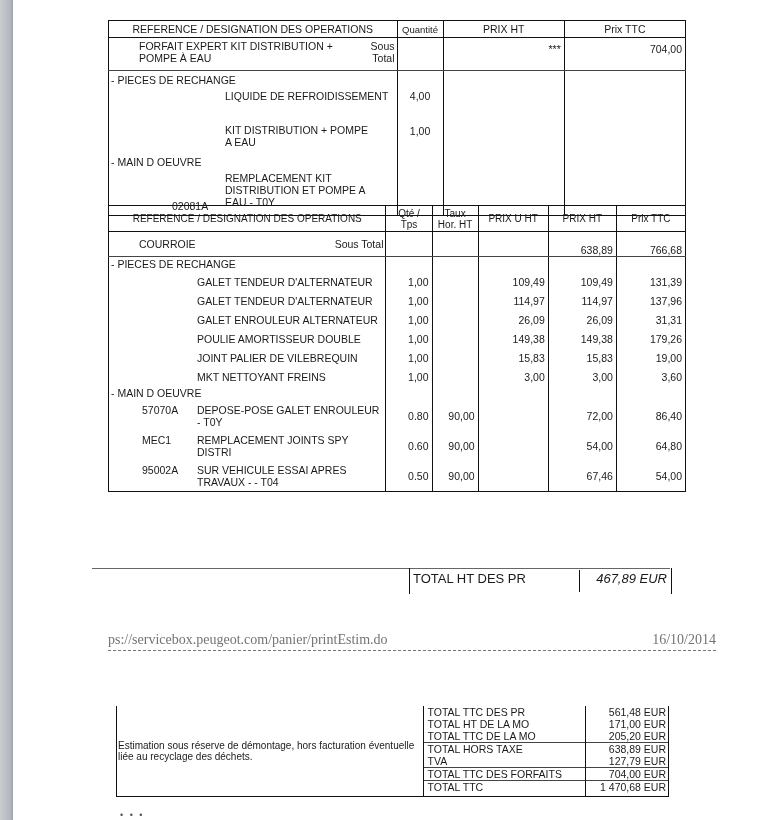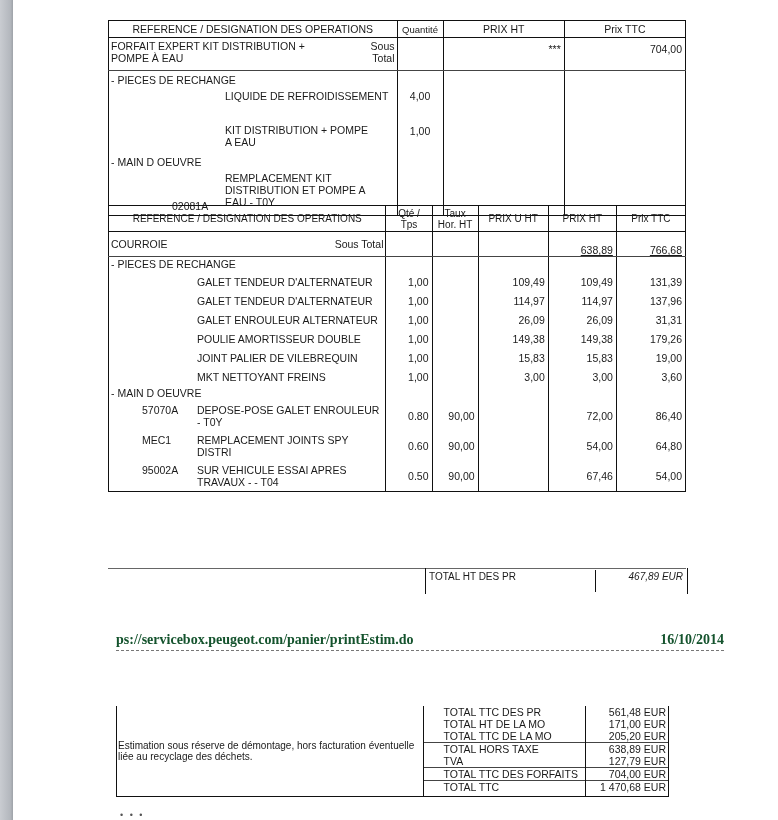--- a/index.html
+++ b/index.html
@@ -23,74 +23,74 @@
   #t1 .col-pht  { width: 121px; }
   #t1 .col-pttc { width: 121px; }
   #t1 th {
     border: 1.6px solid #111; height: 16px; font-size: 10.5px;
     vertical-align: middle; text-align: center;
   }
   #t1 th.h-qty { font-size: 9.5px; }
   #t1 td.c { border-left: 1.6px solid #111; border-right: 1.6px solid #111; }
   #t1 tr.last td { border-bottom: 1.6px solid #111; }
   #t1 tr.sub td { border-bottom: 1.4px solid #444; height: 32px; }
-  .sub-desc { display: flex; justify-content: space-between; padding: 2px 2px 0 2px; line-height: 12px; }
+  .sub-desc { display: flex; justify-content: space-between; padding: 2px 2px 0 2px; line-height: 12px; margin-left: 28px; }
   .sub-label { text-align: right; }
   .num { text-align: right; padding: 3px 3px 0 0; }
   .section { padding: 3px 0 0 2px; height: 13px; line-height: 13px; }
   .item { display: flex; line-height: 12px; padding-top: 3px; }
   .item .ref { width: 90px; text-align: left; padding-left: 60px; box-sizing: border-box; }
   #t1 .item .ref { width: 116px; padding-left: 63px; margin-top: 28px; }
   .item .des { flex: 1; }
   #t1 .qty { text-align: center; padding-top: 6px; }
 
   
   #t2 { left: 108px; top: 205px; width: 578px; font-size: 10.5px; }
   #t2 .w1 { width: 277px; } #t2 .w2 { width: 46px; } #t2 .w3 { width: 46px; }
   #t2 .w4 { width: 70px; } #t2 .w5 { width: 68px; } #t2 .w6 { width: 69px; }
   #t2 th {
     border: 1.6px solid #111; height: 25px; font-size: 10px; line-height: 11px;
     vertical-align: middle; text-align: center;
   }
   #t2 td.c { border-left: 1.6px solid #111; border-right: 1.6px solid #111; }
   #t2 tr.sub td { border-bottom: 1.4px solid #444; height: 14px; vertical-align: middle; }
   #t2 tr.sub .sub-desc { padding: 0 2px; }
-  #t2 tr.sub .num { padding-top: 12px; text-decoration: underline; }
+  #t2 tr.sub .num { padding-top: 12px; }
   #t2 tr.part td { height: 19px; vertical-align: middle; }
   #t2 tr.part .item { padding-top: 0; }
   #t2 .item .ref { width: 88px; padding-left: 33px; }
   #t2 tr.part .num, #t2 tr.labor .num { padding-top: 0; }
   #t2 tr.labor td { height: 30px; vertical-align: middle; }
   #t2 tr.labor .item { padding-top: 0; }
   #t2 tr.last td { border-bottom: 1.6px solid #111; }
   #t2 tr.section-row td { height: 15px; vertical-align: middle; }
   #t2 tr.section-row .section { padding-top: 0; }
 
   
-  .pr-strip { position: absolute; left: 108px; top: 568px; width: 578px; height: 28px; font-size: 10px; }
+  .pr-strip { position: absolute; left: 92px; top: 568px; width: 578px; height: 28px; font-size: 13px; }
   .pr-strip .topline { position: absolute; left: 0; top: 0; width: 578px; border-top: 1.4px solid #666; }
   .pr-strip .box { position: absolute; left: 317px; top: 0; width: 261px; height: 26px;
     border-left: 1.6px solid #111; border-right: 1.6px solid #111; }
   .pr-strip .divider { position: absolute; left: 169px; top: 2px; height: 22px; border-left: 1.6px solid #111; }
   .pr-strip .lbl { position: absolute; left: 3px; top: 3px; }
   .pr-strip .val { position: absolute; right: 4px; top: 3px; font-style: italic; }
 
   
-  .url-line { position: absolute; left: 116px; top: 630px; width: 608px; height: 22px;
-    font-family: "Liberation Serif", serif; font-size: 14px; color: #14532d; font-weight: bold; }
+  .url-line { position: absolute; left: 108px; top: 630px; width: 608px; height: 22px;
+    font-family: "Liberation Serif", serif; font-size: 14px; color: #737373; }
   .url-line .url { position: absolute; left: 0; top: 2px; }
   .url-line .date { position: absolute; right: 0; top: 2px; }
   .url-line .rule { position: absolute; left: 0; top: 20px; width: 608px; border-top: 1px dashed #777; }
 
   
   #t3 { left: 116px; top: 706px; width: 553px; font-size: 10.5px; }
   #t3 .w1 { width: 306px; } #t3 .w2 { width: 162px; } #t3 .w3 { width: 83px; }
   #t3 td.note { border-left: 1.6px solid #111; border-bottom: 1.6px solid #111; border-right: 1.6px solid #111;
     vertical-align: middle; font-size: 10px; line-height: 11px; padding-left: 1px; }
-  #t3 td.l { padding-left: 20px; line-height: 12px; height: 12px; border-right: 1.6px solid #111; }
+  #t3 td.l { padding-left: 4px; line-height: 12px; height: 12px; border-right: 1.6px solid #111; }
   #t3 td.v { text-align: right; padding-right: 2px; line-height: 12px; border-right: 1.6px solid #111; }
   #t3 tr.sep td.l, #t3 tr.sep td.v { border-top: 1.4px solid #444; }
   #t3 tr.final td.l, #t3 tr.final td.v { border-top: 1.4px solid #444; border-bottom: 1.6px solid #111; height: 15px; }
 
   .cutoff { position: absolute; left: 120px; top: 810px; font-size: 9px; color: #555; letter-spacing: 2px; }
 </style>
 </head>
 <body>
 
 <div class="gutter"></div>

